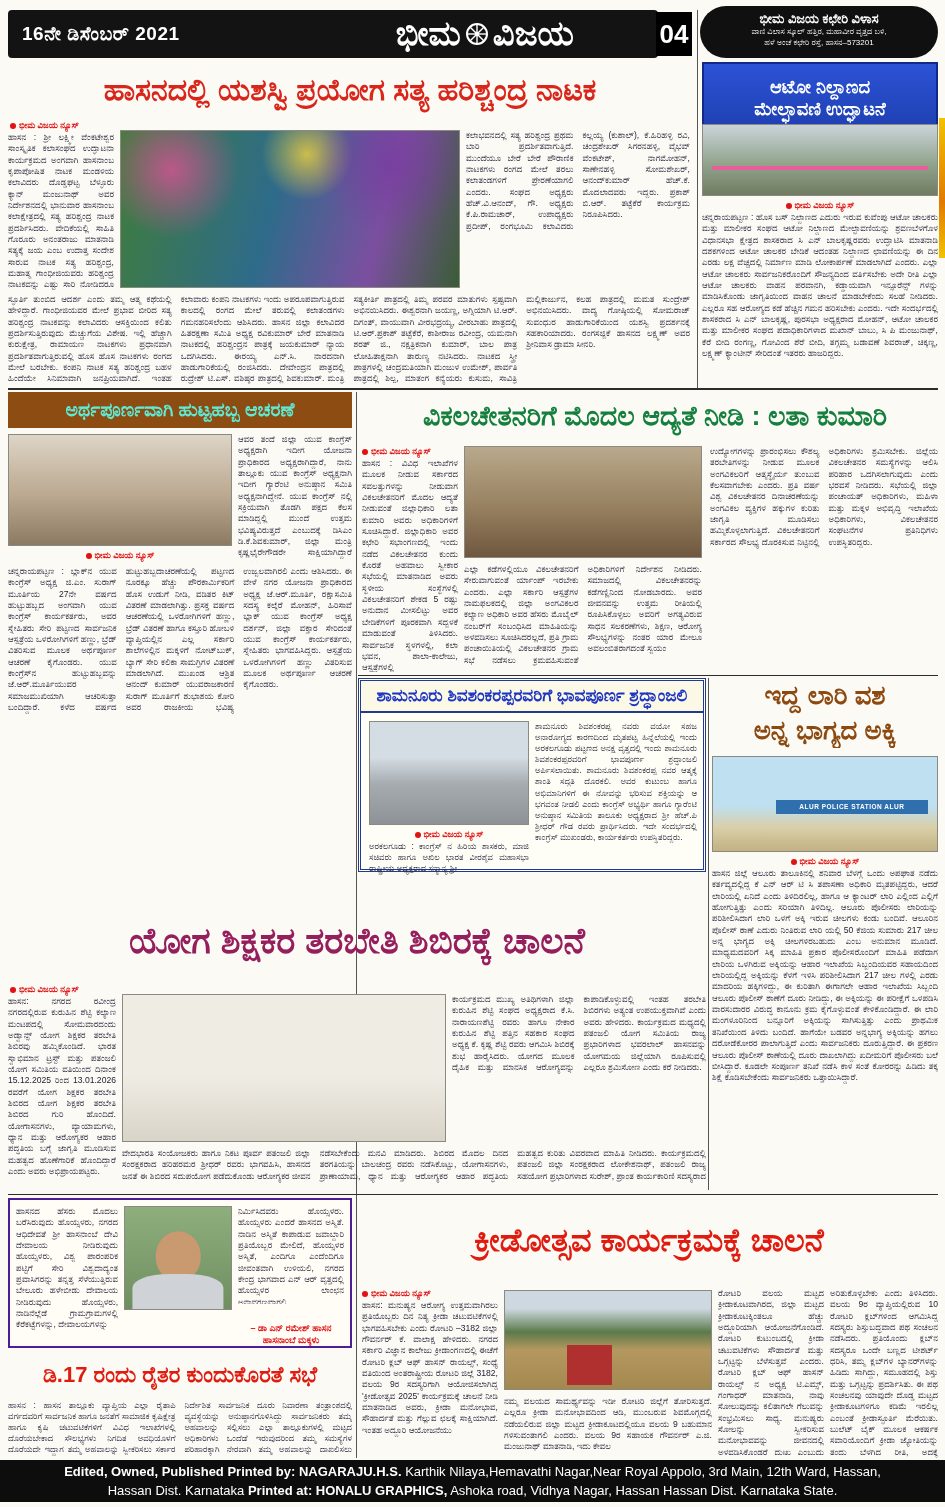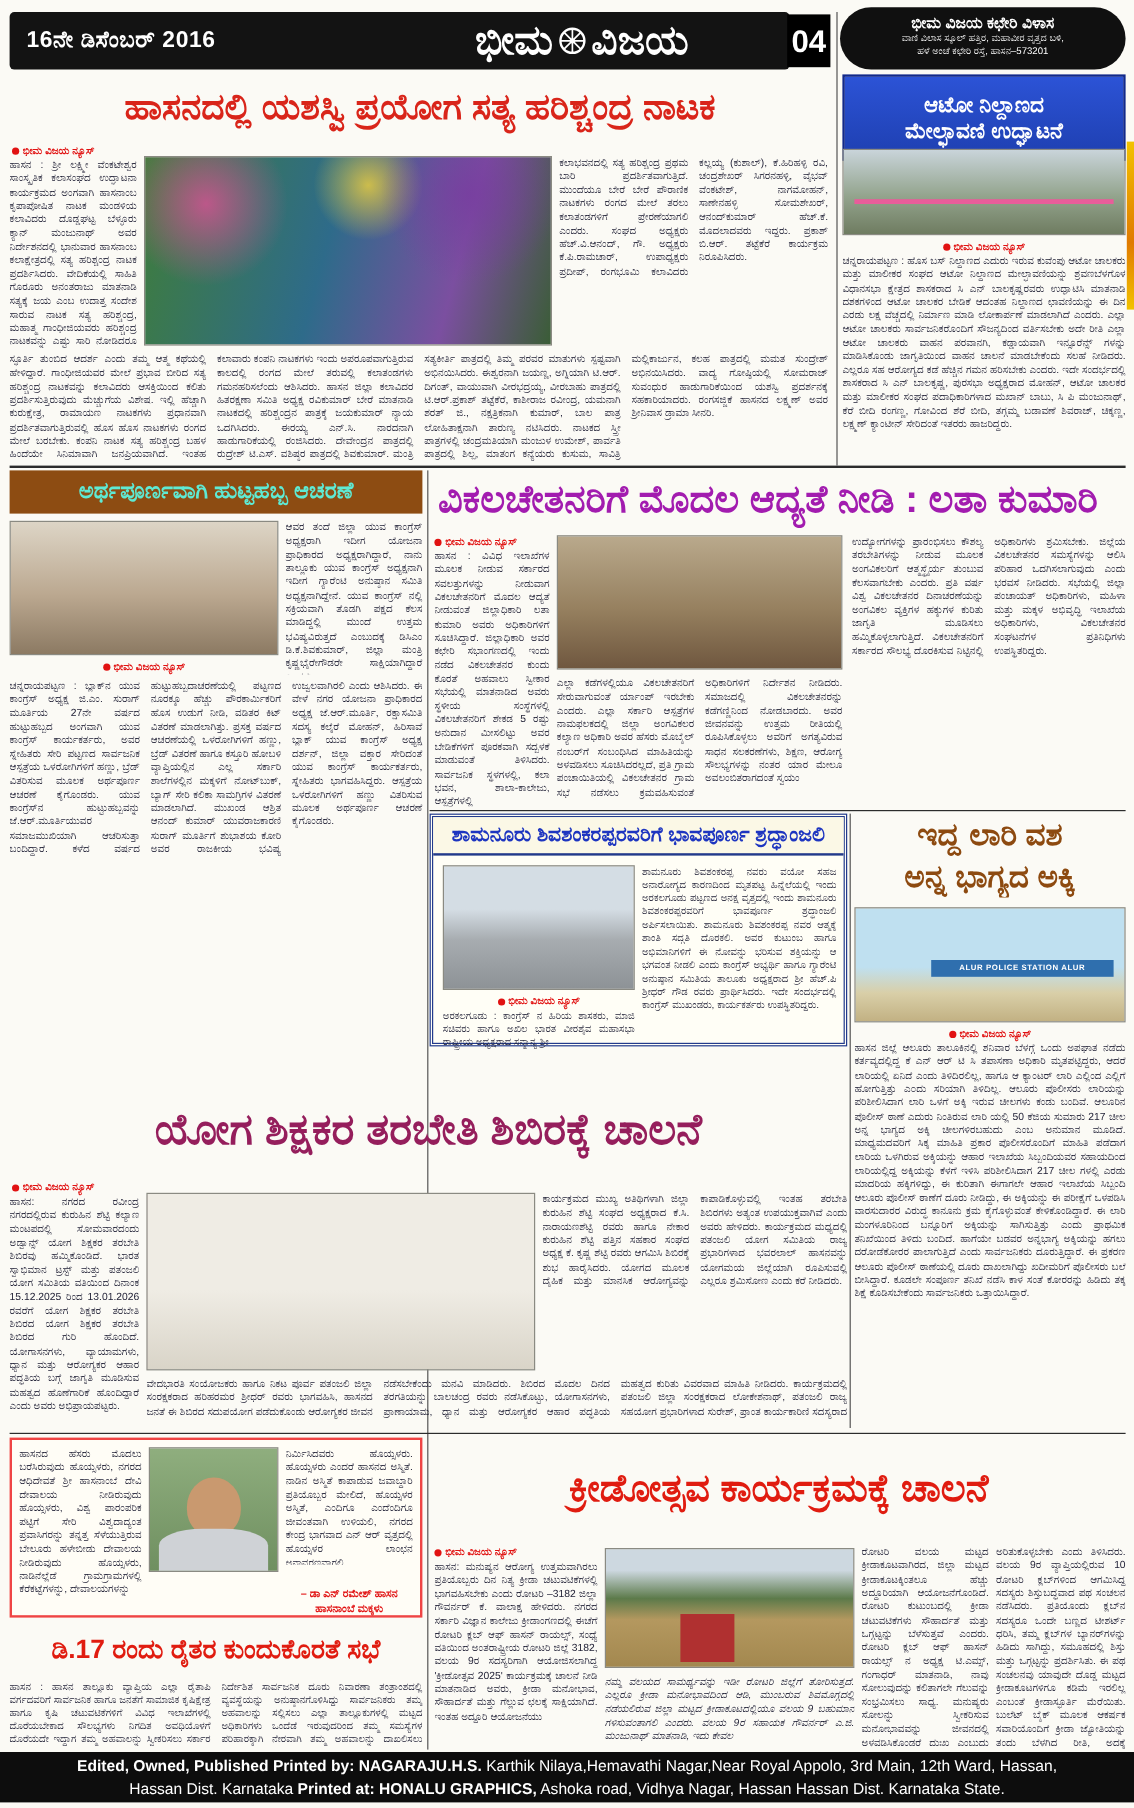--- a/index.html
+++ b/index.html
@@ -57,48 +57,48 @@
       rgba(90,170,90,.3) 28px 42px);}
   .ph-sport{background:linear-gradient(#cdd8e0 18%,#5c7a4a 42%,#b4985f 60%,#a3884f);}
   .ph-sport .carpet{position:absolute;left:30%;width:22%;top:55%;bottom:4%;background:#b03030;}
   .ph-port{background:linear-gradient(#8fae7e,#6f8f60);}
   .ph-port .face{position:absolute;left:50%;top:38%;width:42%;height:48%;transform:translate(-50%,-30%);
                  border-radius:50% 50% 46% 46%;background:#c9996f;}
   .ph-port .shirt{position:absolute;left:50%;bottom:0;width:86%;height:34%;transform:translateX(-50%);
                  border-radius:40% 40% 0 0;background:#cfd2d6;}
   
   .hl-drama{left:8px;top:64px;width:684px;height:52px;color:#d9251a;font-size:30px;line-height:52px;}
-  .hl-green{left:350px;top:392px;width:580px;height:48px;color:#a21caf;font-size:32px;line-height:48px;}
+  .hl-green{left:365px;top:392px;width:580px;height:48px;color:#15803d;font-size:27px;line-height:48px;}
   .bar-brown{left:8px;top:392px;width:344px;height:36px;background:#8d4c12;color:#5eead4;
              font-size:19px;line-height:36px;}
   .hl-rice{left:712px;top:678px;width:226px;color:#8d4a10;font-size:26px;line-height:1.35;}
   .hl-yoga{left:8px;top:902px;width:698px;height:78px;color:#951e5c;font-size:36px;line-height:78px;}
   .hl-sport{left:360px;top:1200px;width:578px;height:80px;color:#e01c10;font-size:32px;line-height:80px;}
   .hl-farm{left:8px;top:1354px;width:344px;height:42px;color:#e01c10;font-size:22px;line-height:42px;}
   .tribbox{left:358px;top:678px;width:348px;height:194px;border:3px double #223a8c;background:#fffef6;
            box-sizing:border-box;}
   .tribhead{background:#fbf8e6;border-bottom:2px solid #223a8c;color:#1d35c0;font-size:17px;
             font-weight:800;text-align:center;line-height:30px;height:30px;white-space:nowrap;overflow:hidden;}
-  .opbox{left:8px;top:1198px;width:344px;height:150px;border:2px solid #ef4444;background:#fffdf6;
+  .opbox{left:8px;top:1198px;width:344px;height:150px;border:2px solid #4c1d95;background:#fffdf6;
          box-sizing:border-box;padding:6px;display:flex;gap:6px;}
   .opbox .bt{font-size:8.6px;}
   .sign{color:#e11212;font-weight:800;font-size:9px;text-align:center;margin-top:19px;}
   
   .footer{left:0;top:1460px;width:945px;height:42px;background:#0d0d0d;color:#fff;
           display:flex;flex-direction:column;justify-content:center;text-align:center;font-size:13px;}
   .footer b{font-weight:800;}
   .footer .ln{line-height:1.5;}
 </style>
 </head>
 <body>
 
 <div id="page">
 
   <div class="abs topbar">
-    <span class="date">16ನೇ ಡಿಸೆಂಬರ್ 2016</span>
+    <span class="date">16ನೇ ಡಿಸೆಂಬರ್ 2021</span>
     <span class="mast">
       <span>ಭೀಮ</span>
       <span style="display:inline-flex;">
         <svg width="24" height="24" viewBox="0 0 24 24">
           <circle cx="12" cy="12" r="10" fill="none" stroke="#fff" stroke-width="2"></circle>
           <circle cx="12" cy="12" r="2.2" fill="#fff"></circle>
           <g stroke="#fff" stroke-width="1.4">
             <line x1="12" y1="2" x2="12" y2="22"></line>
               <line x1="2" y1="12" x2="22" y2="12"></line>
             <line x1="5" y1="5" x2="19" y2="19"></line>
@@ -225,21 +225,21 @@
 
   <div class="abs headline hl-sport">ಕ್ರೀಡೋತ್ಸವ ಕಾರ್ಯಕ್ರಮಕ್ಕೆ ಚಾಲನೆ</div>
   <div class="abs byline" style="left:362px;top:1288px;width:120px;">
     <span class="dot"></span>
     <span>ಭೀಮ ವಿಜಯ ನ್ಯೂಸ್</span>
   </div>
   <div class="abs bt" style="left:362px;top:1300px;width:136px;height:158px;font-size:8.6px;">ಹಾಸನ: ಮನುಷ್ಯನ ಆರೋಗ್ಯ ಉತ್ತಮವಾಗಿರಲು ಪ್ರತಿಯೊಬ್ಬರು ದಿನ ನಿತ್ಯ ಕ್ರೀಡಾ ಚಟುವಟಿಕೆಗಳಲ್ಲಿ ಭಾಗವಹಿಸಬೇಕು ಎಂದು ರೋಟರಿ –3182 ಜಿಲ್ಲಾ ಗೌವರ್ನರ್ ಕೆ. ವಾಲಾಕ್ಷ ಹೇಳಿದರು. ನಗರದ ಸರ್ಕಾರಿ ವಿಜ್ಞಾನ ಕಾಲೇಜು ಕ್ರೀಡಾಂಗಣದಲ್ಲಿ ಈಚೆಗೆ ರೋಟರಿ ಕ್ಲಬ್ ಆಫ್ ಹಾಸನ್ ರಾಯಲ್ಸ್, ಸಂಧ್ಯೆ ವತಿಯಿಂದ ಅಂತರಾಷ್ಟ್ರೀಯ ರೋಟರಿ ಜಿಲ್ಲೆ 3182, ವಲಯ 9ರ ಸದಸ್ಯರಿಗಾಗಿ ಆಯೋಜಿಸಲಾಗಿದ್ದ 'ಕ್ರೀಡೋತ್ಸವ 2025' ಕಾರ್ಯಕ್ರಮಕ್ಕೆ ಚಾಲನೆ ನೀಡಿ ಮಾತನಾಡಿದ ಅವರು, ಕ್ರೀಡಾ ಮನೋಭಾವ, ಸೌಹಾರ್ದತೆ ಮತ್ತು ಗೆಲ್ಲುವ ಛಲಕ್ಕೆ ಸಾಕ್ಷಿಯಾಗಿದೆ. ಇಂತಹ ಅದ್ದೂರಿ ಆಯೋಜನೆಯು</div>
   <div class="abs photo ph-sport" style="left:504px;top:1290px;width:208px;height:100px;">
     <div class="carpet"></div>
   </div>
-  <div class="abs bt" style="left:504px;top:1396px;width:208px;height:62px;font-size:8.6px;font-style:italic;">ನಮ್ಮ ವಲಯದ ಸಾಮರ್ಥ್ಯವನ್ನು ಇಡೀ ರೋಟರಿ ಜಿಲ್ಲೆಗೆ ತೋರಿಸುತ್ತದೆ. ಎಲ್ಲರೂ ಕ್ರೀಡಾ ಮನೋಭಾವದಿಂದ ಆಡಿ, ಮುಂಬರುವ ಶಿವಮೊಗ್ಗದಲ್ಲಿ ನಡೆಯಲಿರುವ ಜಿಲ್ಲಾ ಮಟ್ಟದ ಕ್ರೀಡಾಕೂಟದಲ್ಲಿಯೂ ವಲಯ 9 ಬಹುಮಾನ ಗಳಿಸುವಂತಾಗಲಿ ಎಂದರು. ವಲಯ 9ರ ಸಹಾಯಕ ಗೌವರ್ನರ್ ಎ.ಜಿ. ಮಂಜುನಾಥ್ ಮಾತನಾಡಿ, ಇದು ಕೇವಲ</div>
+  <div class="abs bt" style="left:504px;top:1396px;width:208px;height:62px;font-size:8.6px;">ನಮ್ಮ ವಲಯದ ಸಾಮರ್ಥ್ಯವನ್ನು ಇಡೀ ರೋಟರಿ ಜಿಲ್ಲೆಗೆ ತೋರಿಸುತ್ತದೆ. ಎಲ್ಲರೂ ಕ್ರೀಡಾ ಮನೋಭಾವದಿಂದ ಆಡಿ, ಮುಂಬರುವ ಶಿವಮೊಗ್ಗದಲ್ಲಿ ನಡೆಯಲಿರುವ ಜಿಲ್ಲಾ ಮಟ್ಟದ ಕ್ರೀಡಾಕೂಟದಲ್ಲಿಯೂ ವಲಯ 9 ಬಹುಮಾನ ಗಳಿಸುವಂತಾಗಲಿ ಎಂದರು. ವಲಯ 9ರ ಸಹಾಯಕ ಗೌವರ್ನರ್ ಎ.ಜಿ. ಮಂಜುನಾಥ್ ಮಾತನಾಡಿ, ಇದು ಕೇವಲ</div>
   <div class="abs bt" style="left:718px;top:1288px;width:106px;height:170px;font-size:8.6px;">ರೋಟರಿ ವಲಯ ಮಟ್ಟದ ಕ್ರೀಡಾಕೂಟವಾಗಿರದ, ಜಿಲ್ಲಾ ಮಟ್ಟದ ಕ್ರೀಡಾಕೂಟಕ್ಕಿಂತಲೂ ಹೆಚ್ಚು ಅದ್ದೂರಿಯಾಗಿ ಆಯೋಜನೆಗೊಂಡಿದೆ. ರೋಟರಿ ಕುಟುಂಬದಲ್ಲಿ ಕ್ರೀಡಾ ಚಟುವಟಿಕೆಗಳು ಸೌಹಾರ್ದತೆ ಮತ್ತು ಒಗ್ಗಟ್ಟನ್ನು ಬೆಳೆಸುತ್ತವೆ ಎಂದರು. ರೋಟರಿ ಕ್ಲಬ್ ಆಫ್ ಹಾಸನ್ ರಾಯಲ್ಸ್ ನ ಅಧ್ಯಕ್ಷ ಟಿ.ಎಮ್ಸ್, ಗಂಗಾಧರ್ ಮಾತನಾಡಿ, ನಾವು ಸೋಲುವುದನ್ನು ಕಲಿತಾಗಲೇ ಗೆಲುವನ್ನು ಸಂಭ್ರಮಿಸಲು ಸಾಧ್ಯ. ಮನುಷ್ಯರು ಸೋಲನ್ನು ಸ್ವೀಕರಿಸುವ ಮನೋಭಾವವನ್ನು ಜೀವನದಲ್ಲಿ ಅಳವಡಿಸಿಕೊಂಡರೆ ದುಃಖ ಎಂಬುದು ಇಲ್ಲದಂತಾಗಿ, ಸಾಧನೆಯ ಕಡೆಗೆ ನಮ್ಮ ಚಿತ್ತ ಹೊರಳುತ್ತದೆ ಇದನ್ನು ಕ್ರೀಡೆಗಳು ಕಲಿಸುತ್ತವೆ. ಹಾಗಾಗಿ ಕ್ರೀಡೆಯ ಮಹತ್ವವನ್ನು ಎಲ್ಲರೂ</div>
   <div class="abs bt" style="left:830px;top:1288px;width:108px;height:170px;font-size:8.6px;">ಅರಿತುಕೊಳ್ಳಬೇಕು ಎಂದು ತಿಳಿಸಿದರು. ವಲಯ 9ರ ವ್ಯಾಪ್ತಿಯಲ್ಲಿರುವ 10 ರೋಟರಿ ಕ್ಲಬ್‌ಗಳಿಂದ ಆಗಮಿಸಿದ್ದ ಸದಸ್ಯರು ಶಿಸ್ತುಬದ್ಧವಾದ ಪಥ ಸಂಚಲನ ನಡೆಸಿದರು. ಪ್ರತಿಯೊಂದು ಕ್ಲಬ್‌ನ ಸದಸ್ಯರೂ ಒಂದೇ ಬಣ್ಣದ ಟೀಶರ್ಟ್ ಧರಿಸಿ, ತಮ್ಮ ಕ್ಲಬ್‌ಗಳ ಬ್ಯಾನರ್‌ಗಳನ್ನು ಹಿಡಿದು ಸಾಗಿದ್ದು, ಸಮೂಹದಲ್ಲಿ ಶಿಸ್ತು ಮತ್ತು ಒಗ್ಗಟ್ಟನ್ನು ಪ್ರದರ್ಶಿಸಿತು. ಈ ಪಥ ಸಂಚಲನವು ಯಾವುದೇ ದೊಡ್ಡ ಮಟ್ಟದ ಕ್ರೀಡಾಕೂಟಗಳಿಗೂ ಕಡಿಮೆ ಇರಲಿಲ್ಲ ಎಂಬಂತೆ ಕ್ರೀಡಾಸ್ಫೂರ್ತಿ ಮೆರೆಯಿತು. ಬುಲೆಟ್ ಬೈಕ್ ಮೂಲಕ ಆಕರ್ಷಕ ಸವಾರಿಯೊಂದಿಗೆ ಕ್ರೀಡಾ ಜ್ಯೋತಿಯನ್ನು ತಂದು ಬೆಳಗಿದ ರೀತಿ, ಅದಕ್ಕೆ ಹೊಂದಿಯಾಗುವಂತೆ ಅಲಂಕರಿಸಲಾಗಿದ್ದ ವೇದಿಕೆ ಎಲ್ಲರ ಮನ ಸೆಳೆಯಿತು.</div>
 
   <div class="abs footer">
     <div class="ln">
       <b>Edited, Owned,  Published Printed by:</b>
       <b>NAGARAJU.H.S.</b>
       <span>Karthik Nilaya,Hemavathi Nagar,Near Royal Appolo, 3rd Main, 12th Ward, Hassan,</span>
     </div>
     <div class="ln">

